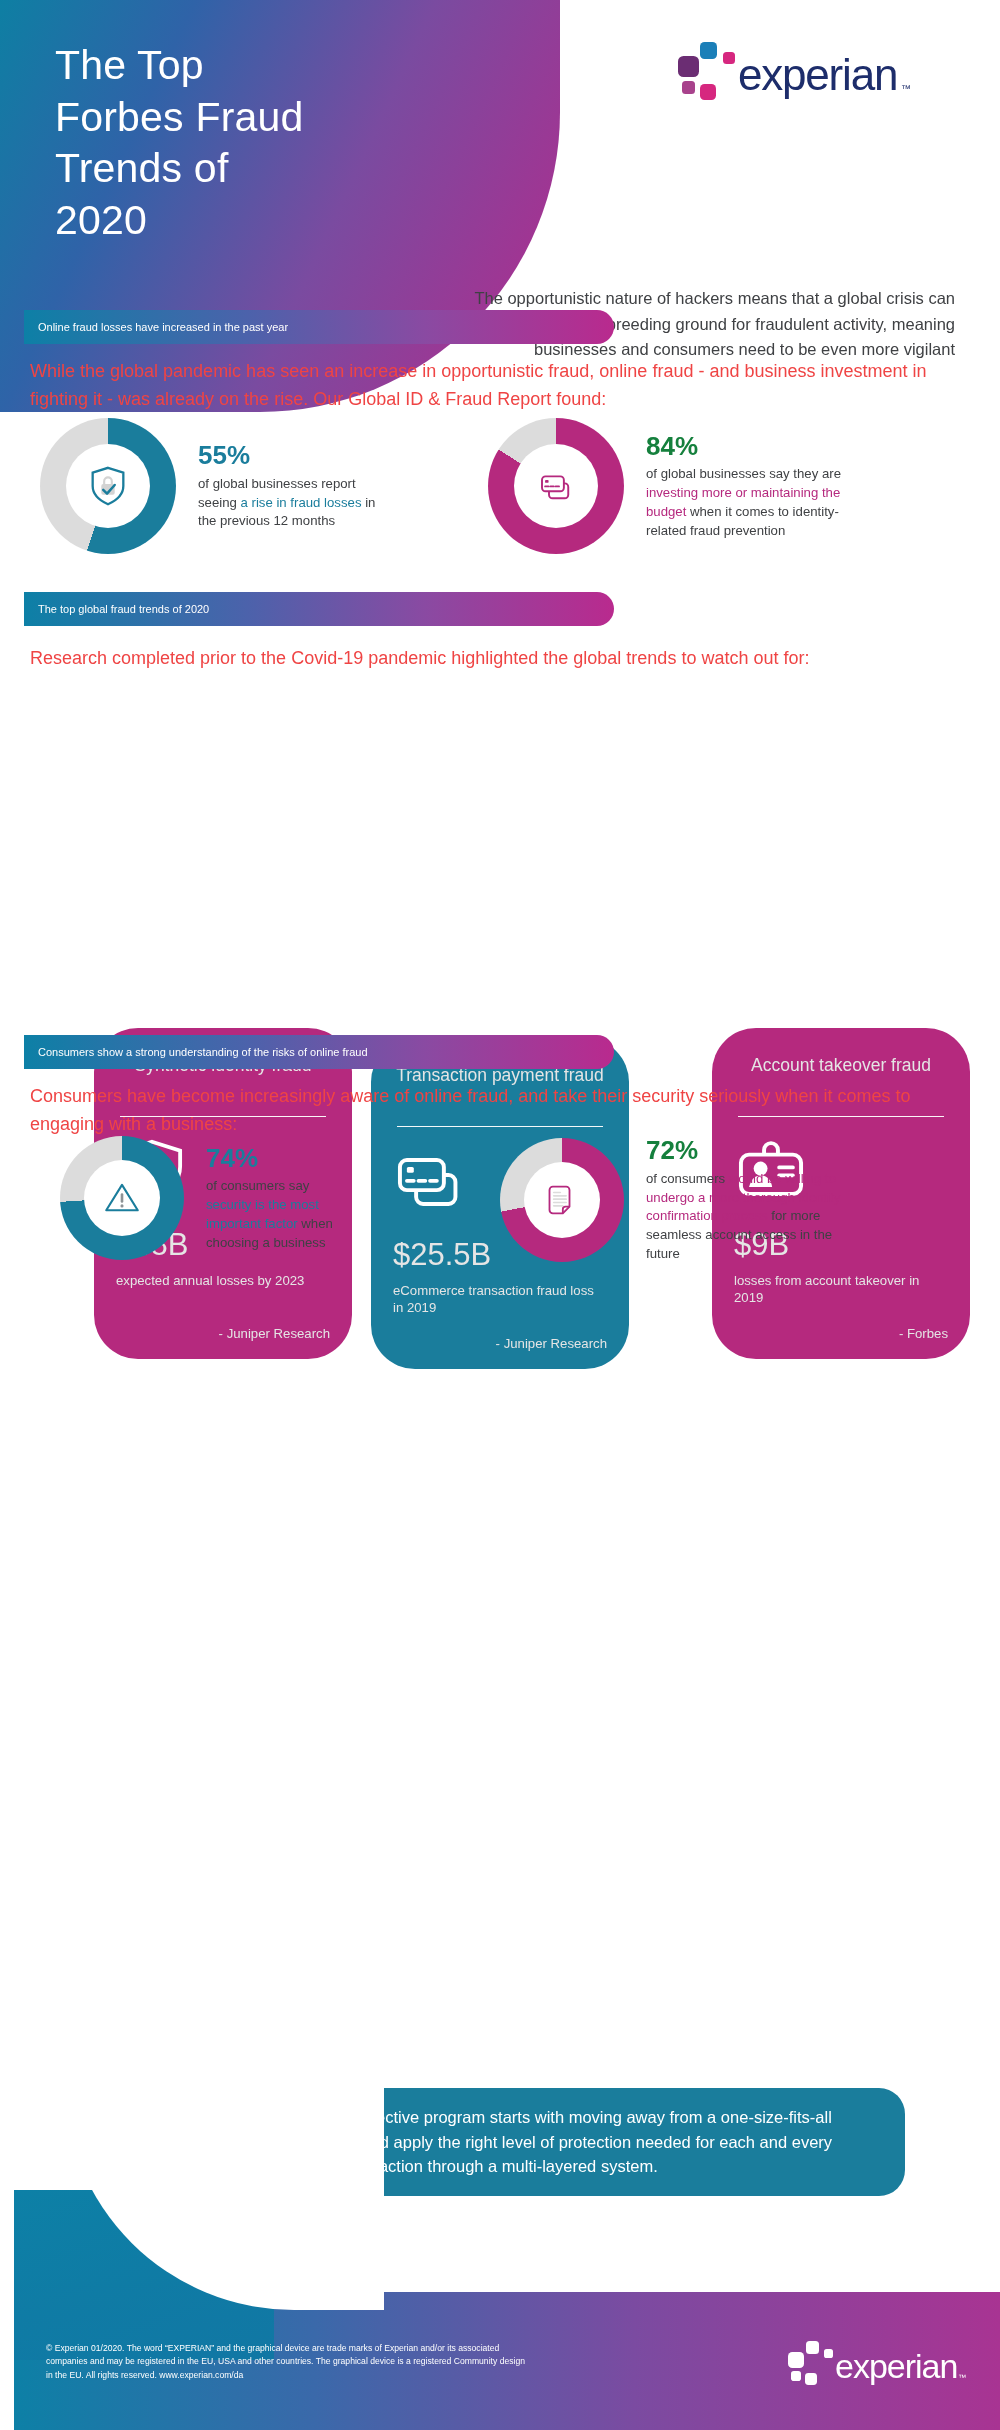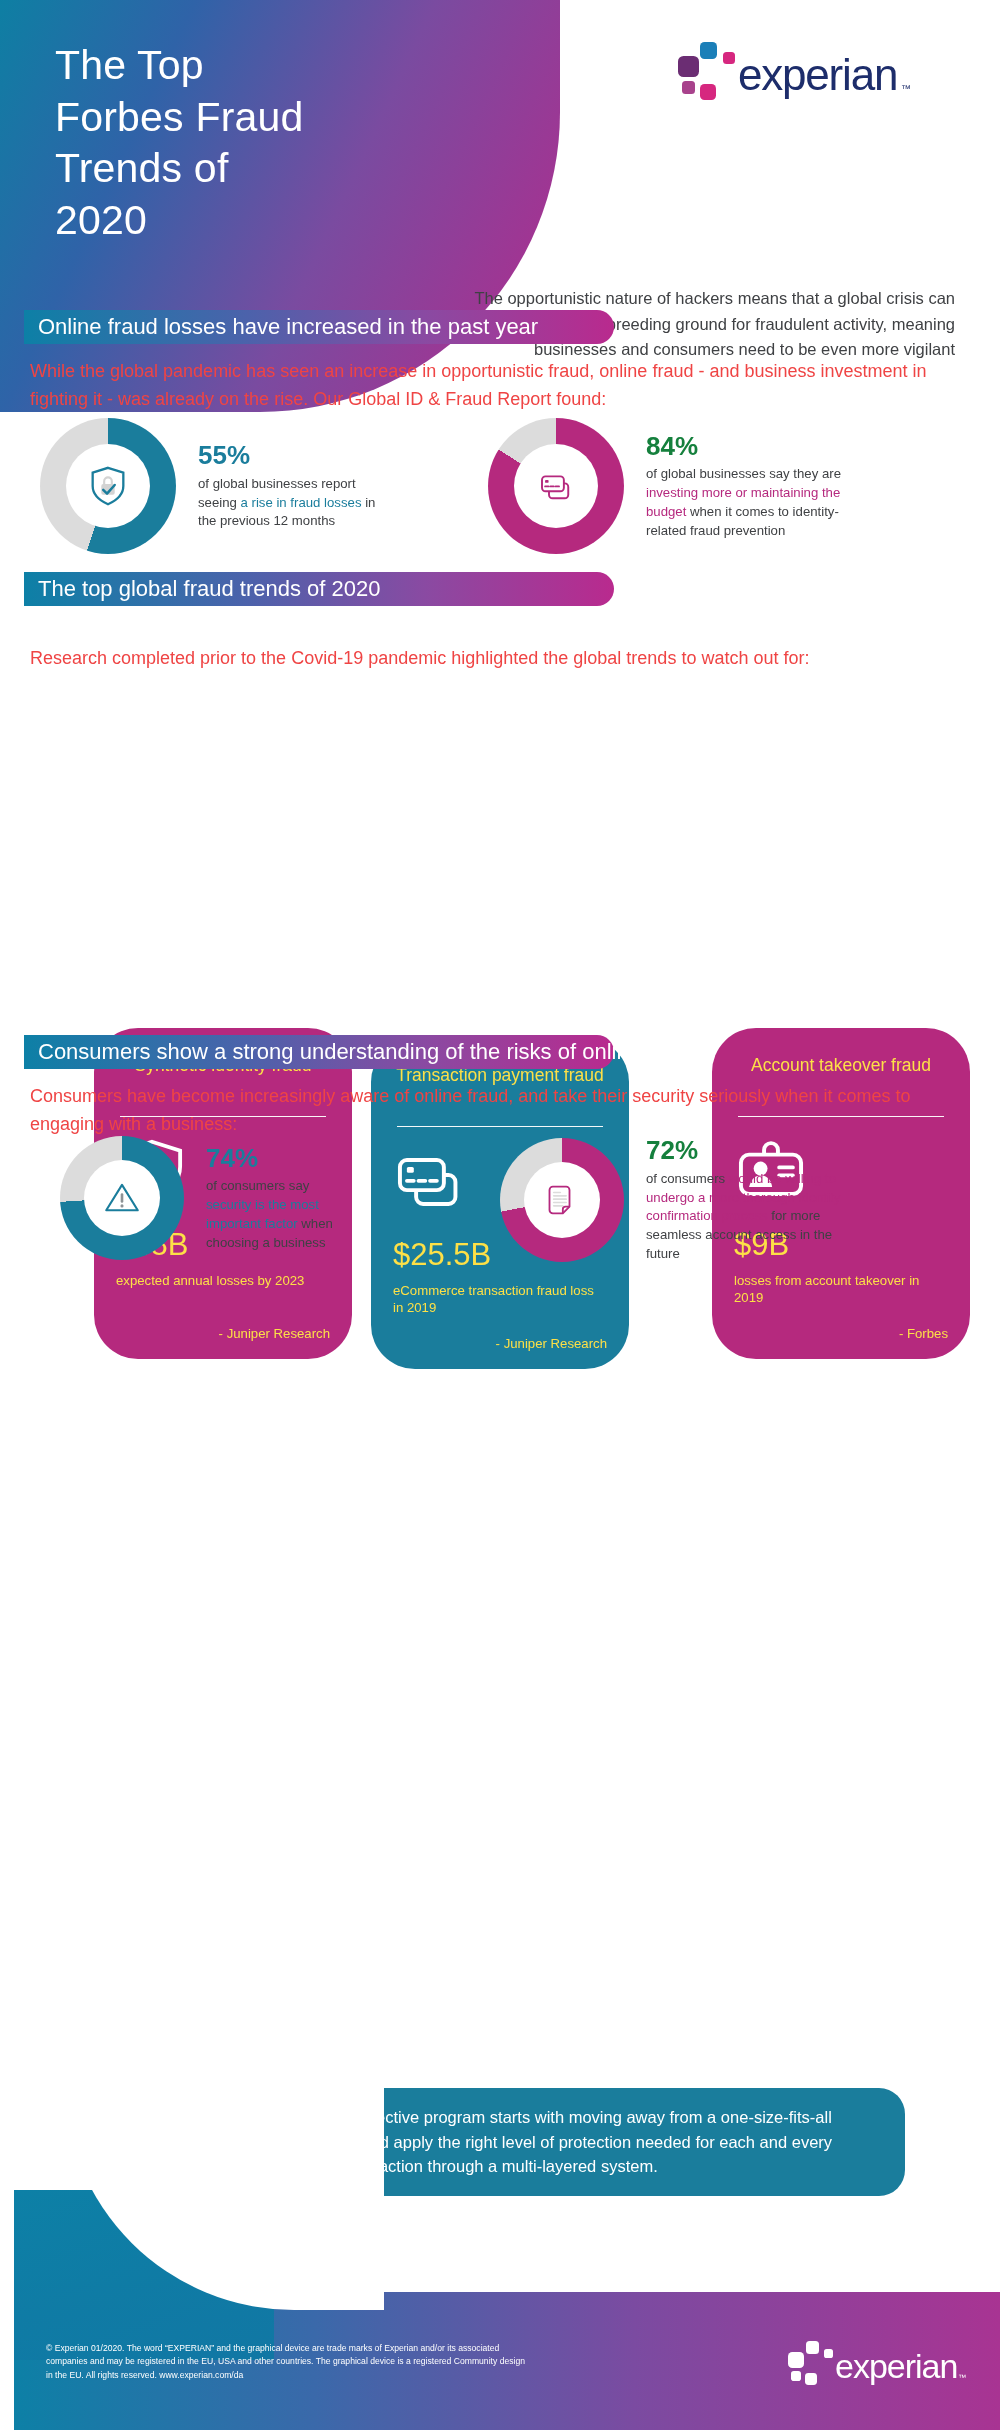--- a/index.html
+++ b/index.html
@@ -29,21 +29,21 @@
   .intro {
     position: absolute; left: 470px; top: 286px; width: 485px;
     text-align: right; font-size: 16.5px; line-height: 1.55; color: #3f4144;
   }
 
   
   .banner {
     position: absolute; left: 24px; width: 590px; height: 34px;
     background: linear-gradient(90deg, #0d80a6 0%, #4c62ab 38%, #8a4aa2 68%, #b92a8e 100%);
     border-radius: 0 17px 17px 0;
-    color: #fff; font-size: 22px; line-height: 34px; padding-left: 14px;
+    color: #fff; font-size: 11px; line-height: 34px; padding-left: 14px;
     font-weight: 400; white-space: nowrap;
   }
   .b1 { top: 310px; }
   .body-copy {
     position: absolute; left: 30px; width: 935px;
     font-size: 18px; line-height: 1.55; color: #ef4444;
   }
 
   
   .stat-row { position: absolute; left: 0; width: 1000px; }
@@ -57,21 +57,21 @@
   .stat-num { font-size: 26px; font-weight: bold; line-height: 1.15; margin-bottom: 4px; }
   .teal { color: #1a7d9c; }
   .magenta { color: #15803d; }
   .hl-teal { color: #1a7d9c; }
   .hl-mag { color: #b5297e; }
 
   
   .cards { position: absolute; left: 0; top: 1028px; width: 1000px; height: 450px; }
   .card {
     position: absolute; width: 258px; border-radius: 44px;
-    padding: 26px 22px 18px 22px; color: #fde047;
+    padding: 26px 22px 18px 22px; color: #e5e5e5;
   }
   .card-title {
     font-size: 17.5px; line-height: 1.3; text-align: center; font-weight: 400;
     min-height: 46px;
   }
   .card-rule { height: 1px; background: #fff; margin: 16px 4px 18px 4px; opacity: .95; }
   .card-icon { height: 76px; margin-bottom: 18px; }
   .card-value { font-size: 31px; line-height: 1.05; font-weight: 400; margin-bottom: 10px; }
   .card-desc { font-size: 13.2px; line-height: 1.35; min-height: 38px; }
   .card-src { font-size: 13.2px; text-align: right; margin-top: 16px; }
@@ -174,21 +174,21 @@
     </div>
     <div class="stat-text" style="margin-left:22px; width:216px;">
       <div class="stat-num magenta">84%</div>
       <div>
         <span>of global businesses say they are </span><span class="hl-mag">investing more or maintaining the budget</span><span> when it comes to identity-related fraud prevention</span>
       </div>
     </div>
   </div>
 </div>
 
-<div class="banner" style="top:572px;">The top global fraud trends of 2020</div>
+<div class="banner" style="top:592px;">The top global fraud trends of 2020</div>
 <div class="body-copy" style="top:645px;">Research completed prior to the Covid-19 pandemic highlighted the global trends to watch out for:</div>
 
 <div class="cards">
 
   <div class="card pink" style="left:62px; top:0;">
     <div class="card-title">Synthetic identity fraud</div>
     <div class="card-rule"></div>
     <div class="card-icon">
       <svg viewBox="0 0 64 64" width="72" height="72" aria-hidden="true">
         <path d="M32 6 L57 14 V28 C57 42 46 52 32 58 C18 52 7 42 7 28 V14 Z" fill="none" stroke="#fff" stroke-width="3.4"></path>

